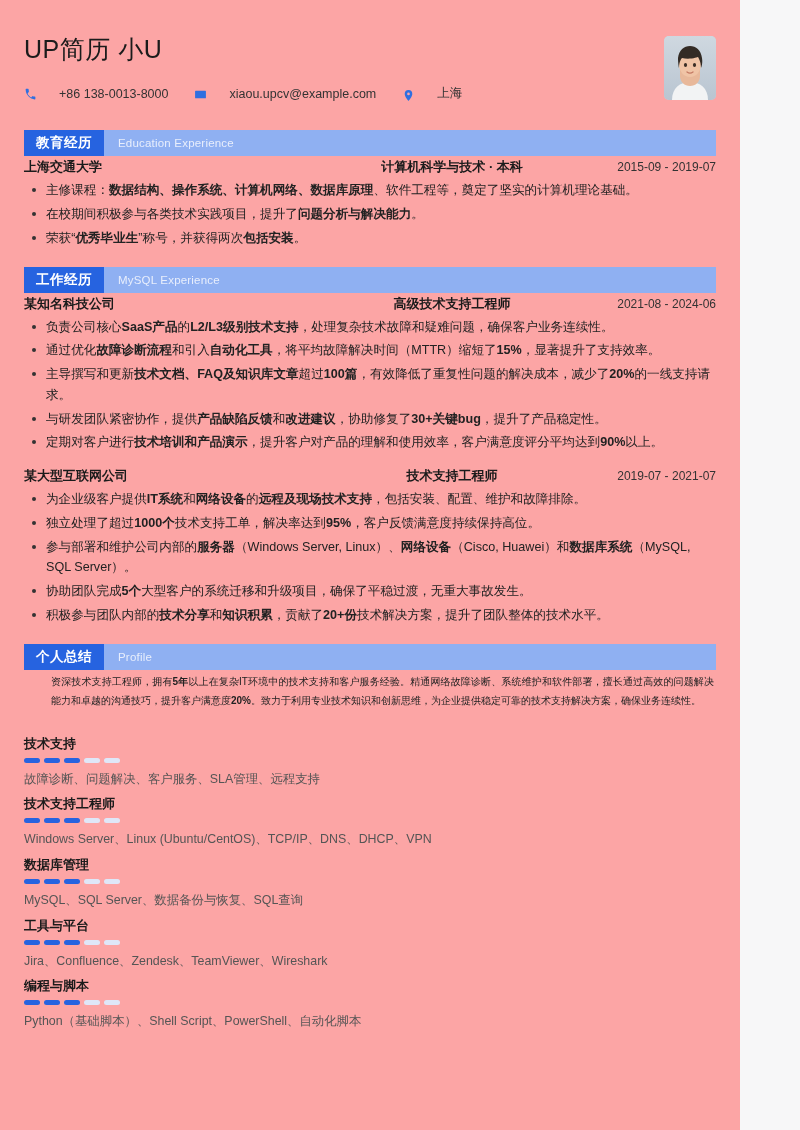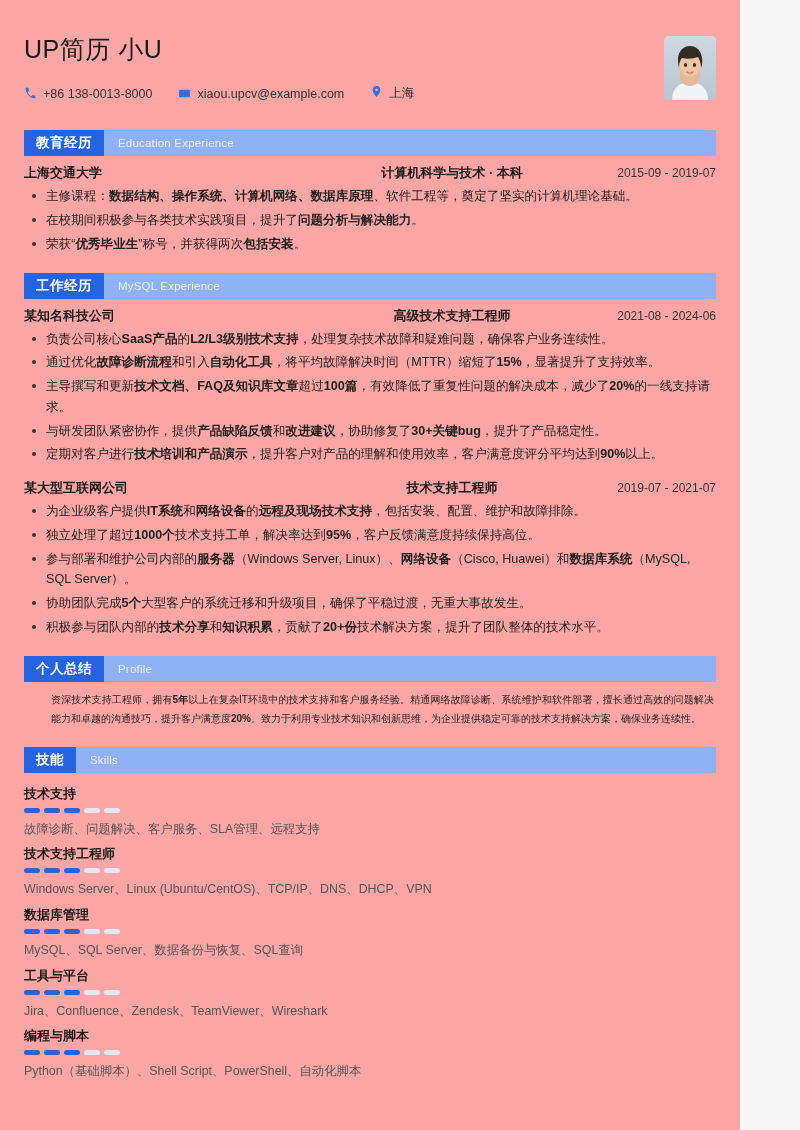--- a/index.html
+++ b/index.html
@@ -44,37 +44,37 @@
 
   .contacts {
     display: flex;
     align-items: center;
     gap: 26px;
     margin-top: 20px;
     padding-bottom: 4px;
   }
   .contact {
     display: flex;
-    align-items: flex-start;
-    gap: 6px;
+    align-items: flex-end;
+    gap: 22px;
     font-size: 12.5px;
     color: #333;
     white-space: nowrap;
   }
   .contact .ico { display: inline-flex; width: 13px; height: 13px; color: #2563eb; }
   .contact .ico svg { width: 13px; height: 13px; fill: #2f6fe0; }
 
   
   .section { margin-top: 18px; }
   .band {
     display: flex;
     align-items: stretch;
     height: 26px;
     background: #8fb0f2;
-    margin-bottom: 6px;
+    margin-bottom: 0;
   }
   .band .cn {
     background: #2663e0;
     color: #ffffff;
     font-size: 13.5px;
     font-weight: bold;
     line-height: 26px;
     padding: 0 12px;
     letter-spacing: .5px;
   }
@@ -278,24 +278,20 @@
 
   <div class="section">
     <div class="band">
       <div class="cn">个人总结</div>
       <div class="en">Profile</div>
     </div>
     <div class="profile-text">资深技术支持工程师，拥有<b>5年</b>以上在复杂IT环境中的技术支持和客户服务经验。精通网络故障诊断、系统维护和软件部署，擅长通过高效的问题解决能力和卓越的沟通技巧，提升客户满意度<b>20%</b>。致力于利用专业技术知识和创新思维，为企业提供稳定可靠的技术支持解决方案，确保业务连续性。</div>
   </div>
 
   <div class="section">
-    <div class="band">
-      <div class="cn">技能</div>
-      <div class="en">Skills</div>
-    </div>
     <div id="skill-list">
         <div class="skill">
           <div class="skill-name">技术支持</div>
           <div class="rating">
             <span class="on"></span>
             <span class="on"></span>
             <span class="on"></span>
             <span class=""></span>
             <span class=""></span>
           </div>

